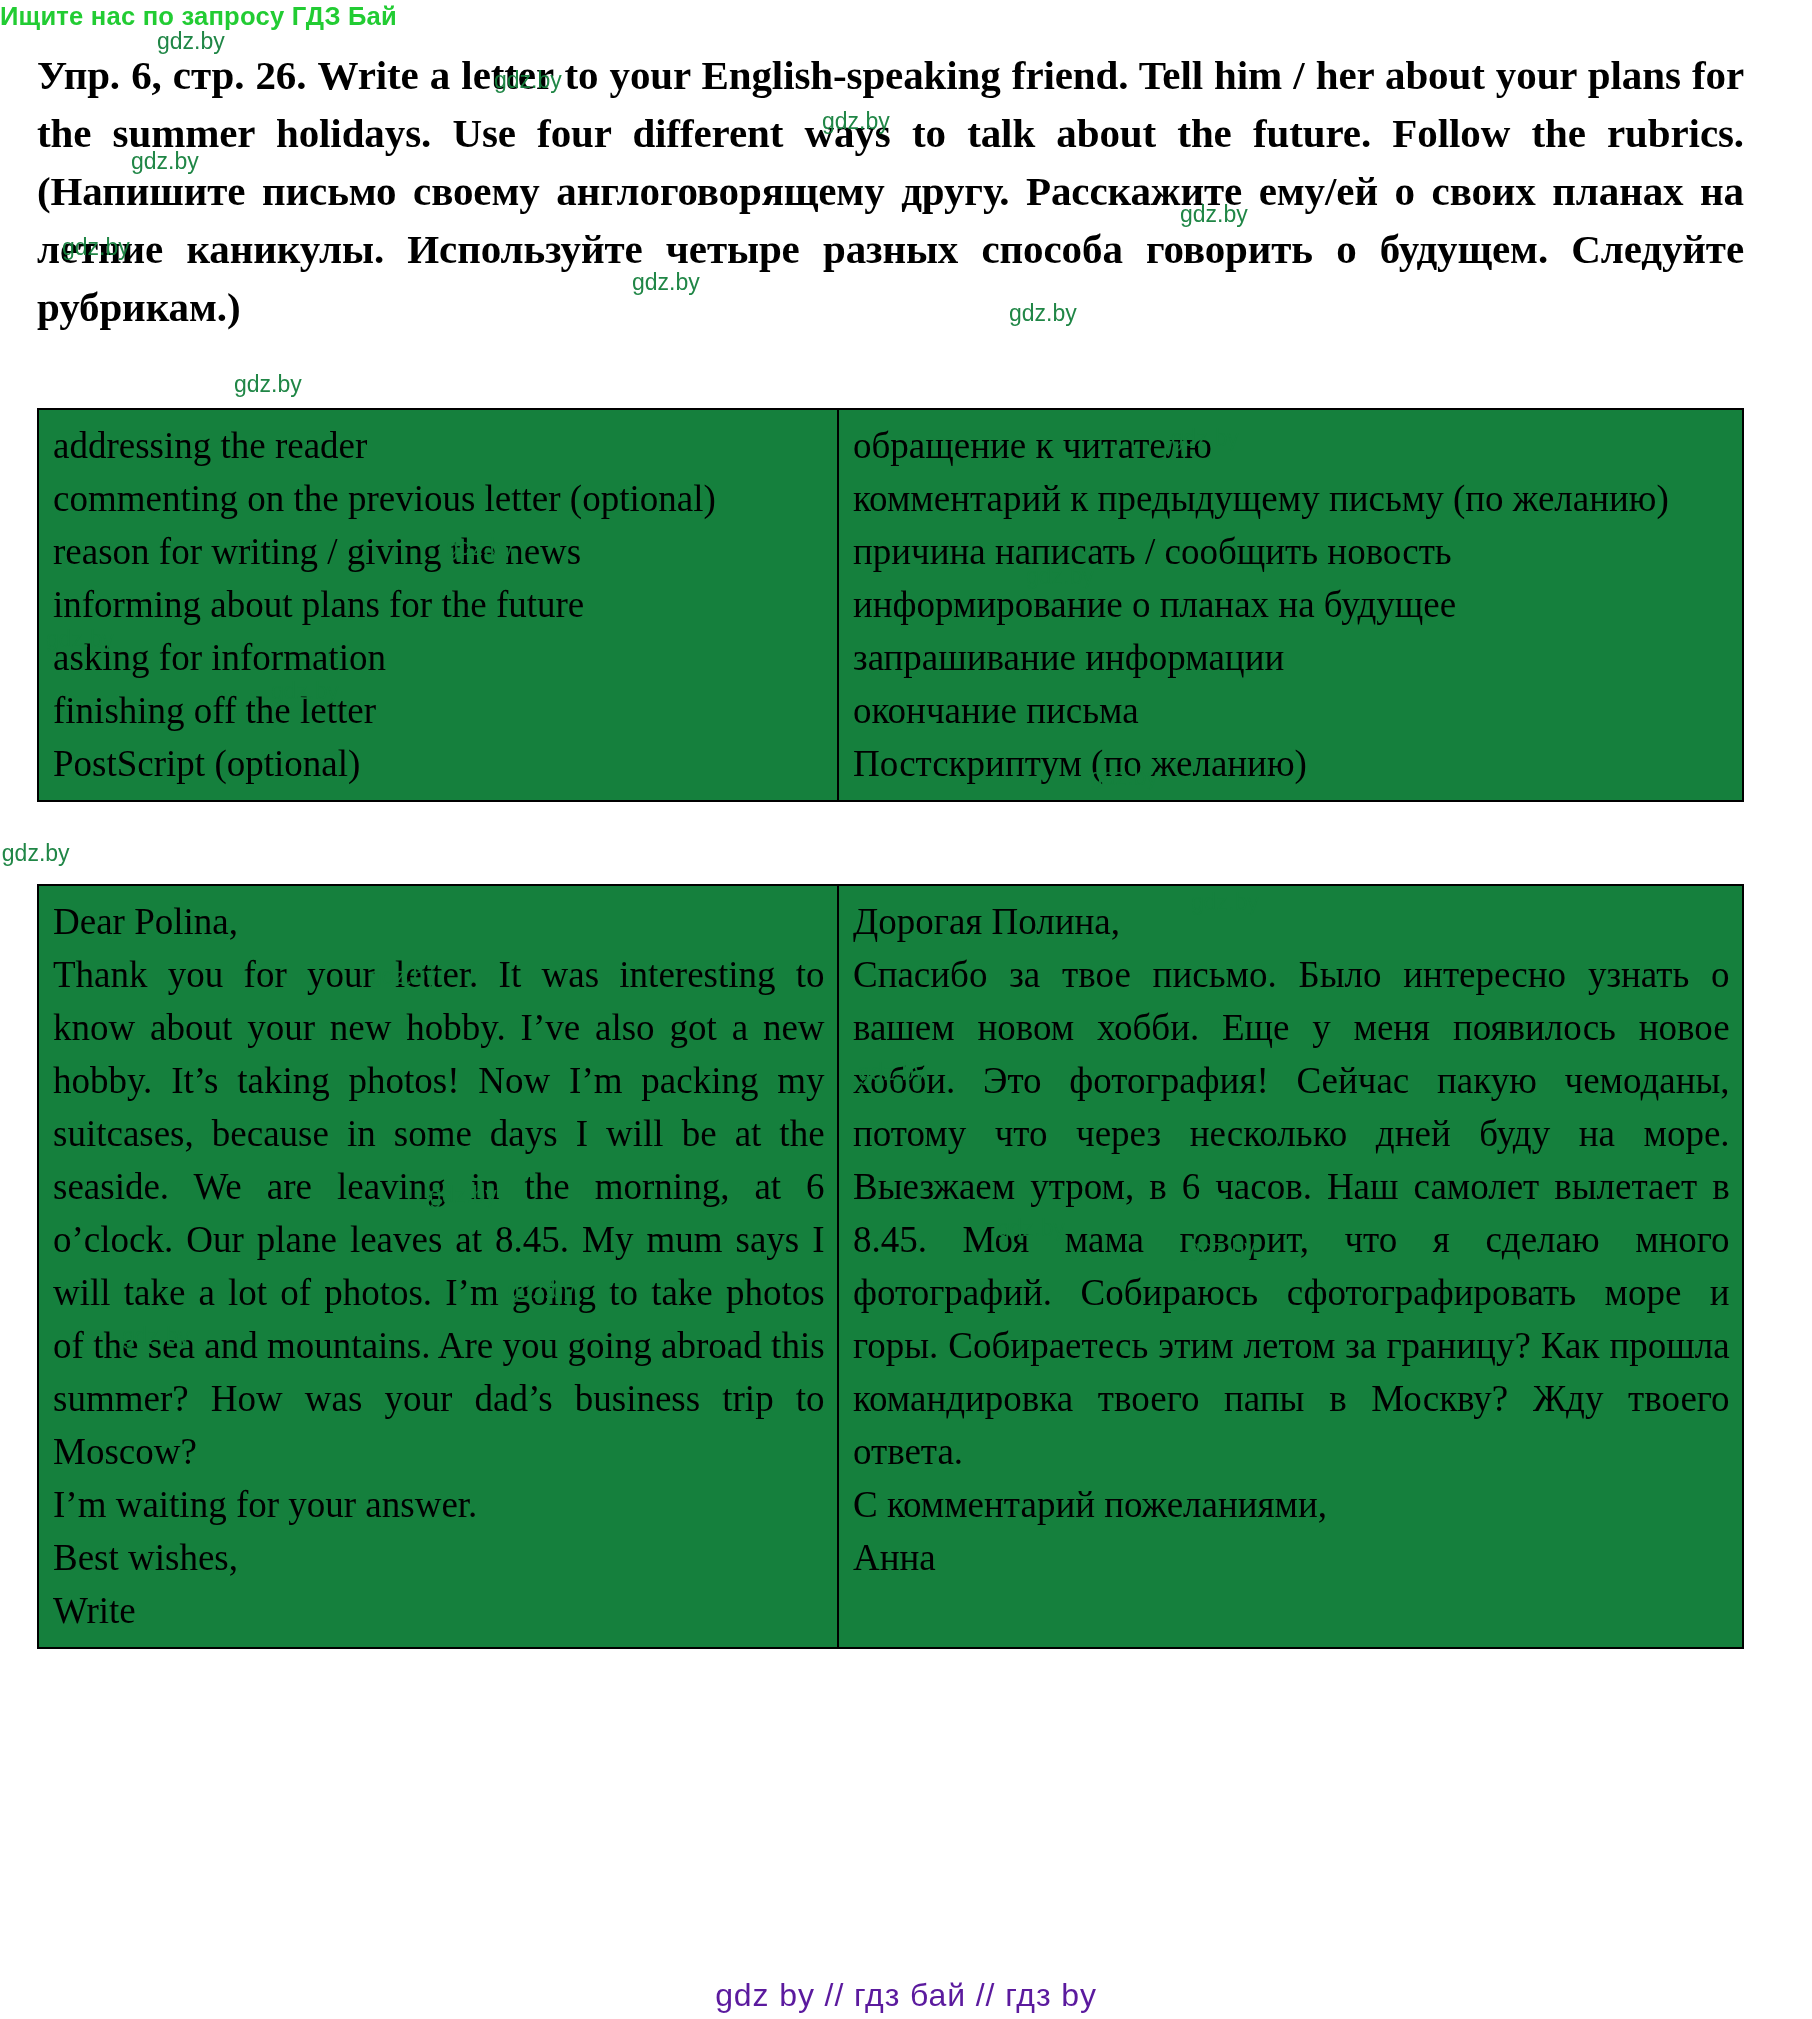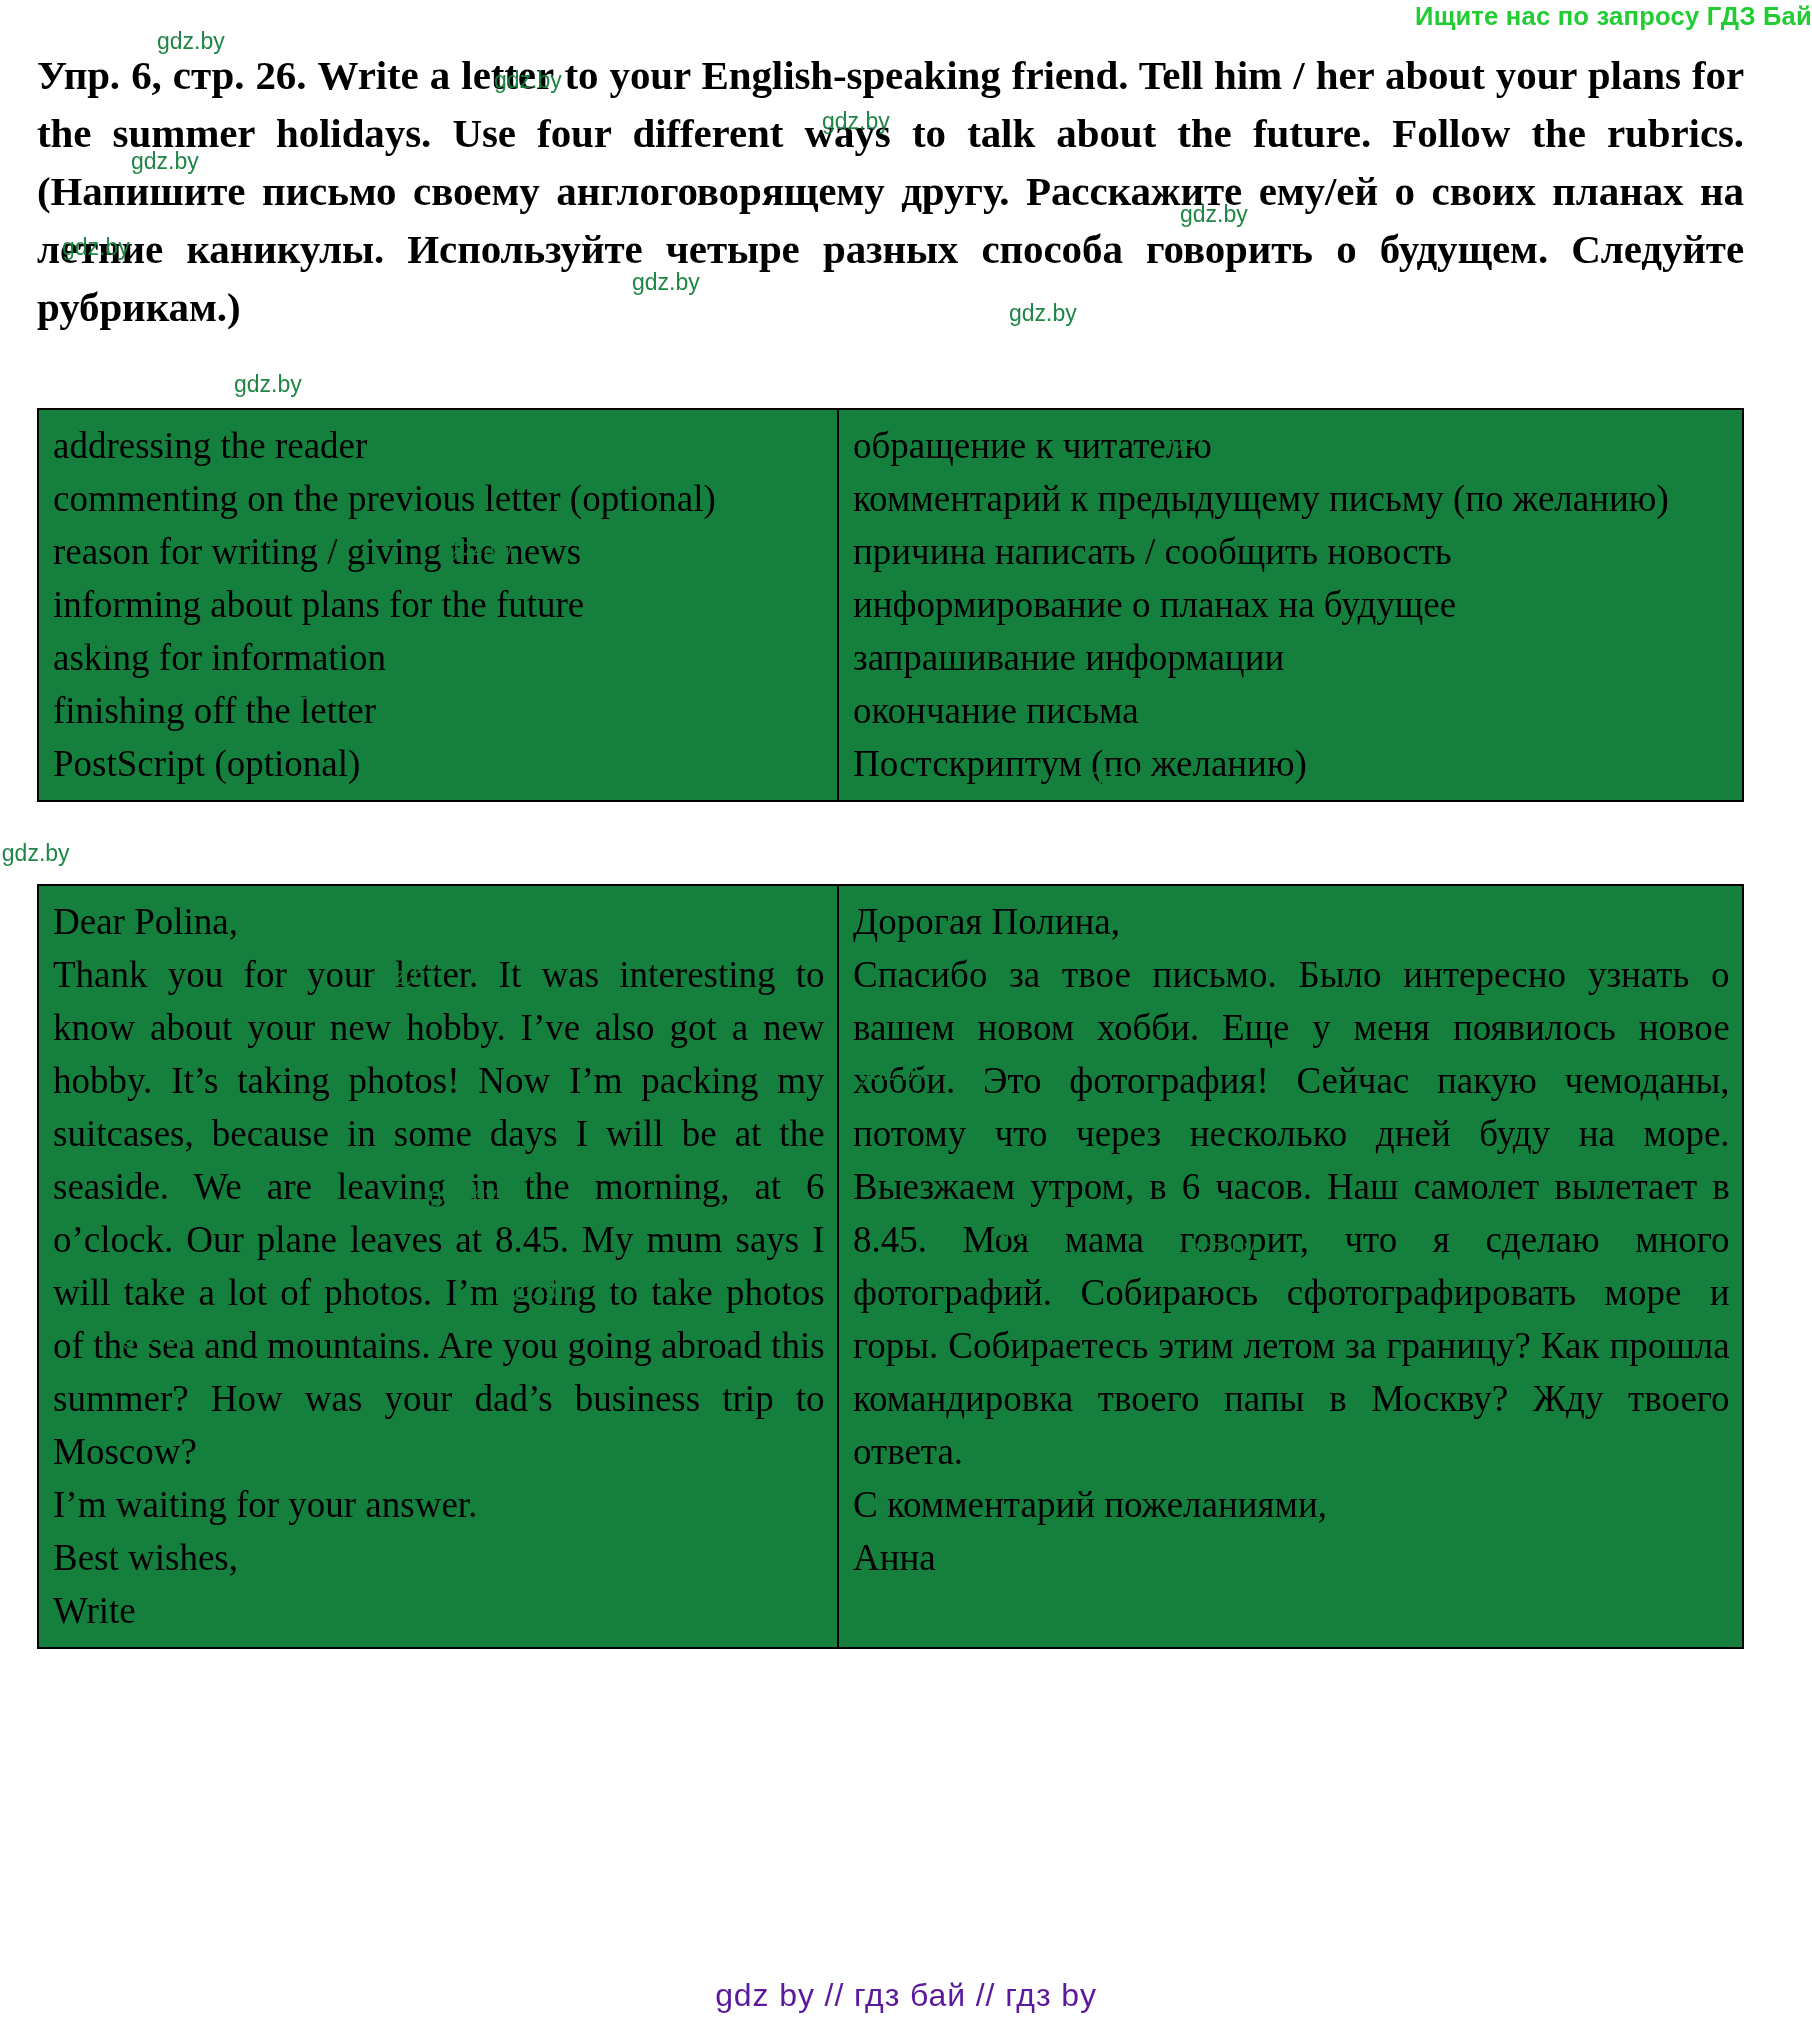--- a/index.html
+++ b/index.html
@@ -15,21 +15,21 @@
     font-family: "Liberation Serif", serif;
     color: #000000;
   }
 
   
   #top-banner {
     position: absolute;
     top: 1.8px;
     left: 0;
     width: 1812px;
-    text-align: right;
+    text-align: left;
     font-family: "Liberation Sans", sans-serif;
     font-size: 25.6px;
     font-weight: 700;
     color: #22cc33;
     letter-spacing: 0.2px;
   }
 
   
   #task-heading {
     position: absolute;

